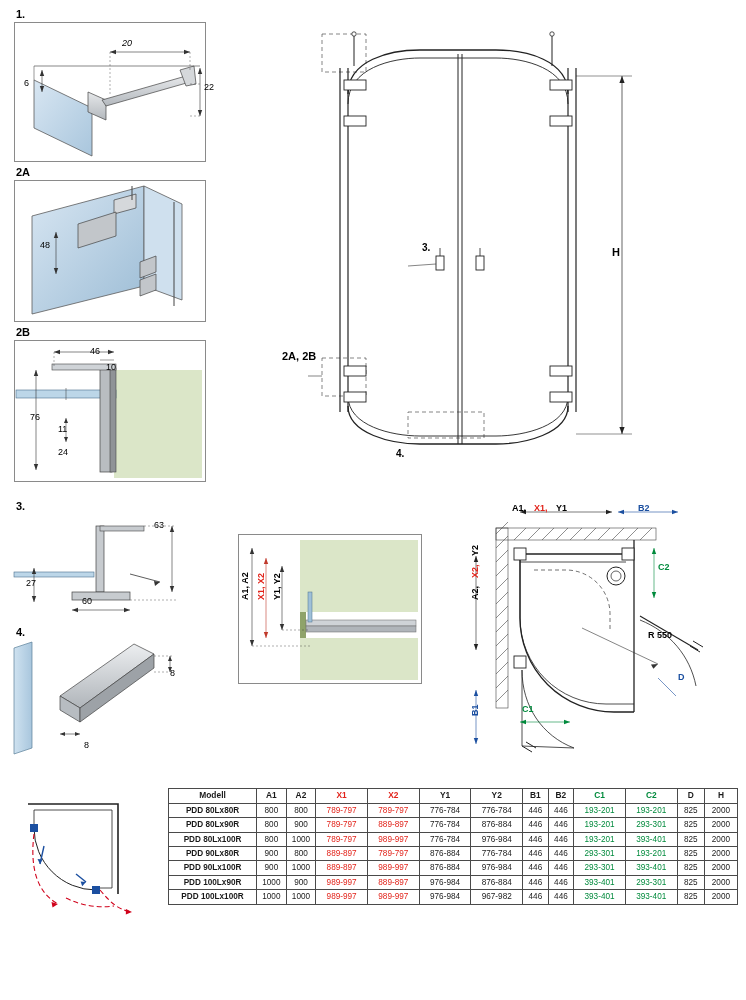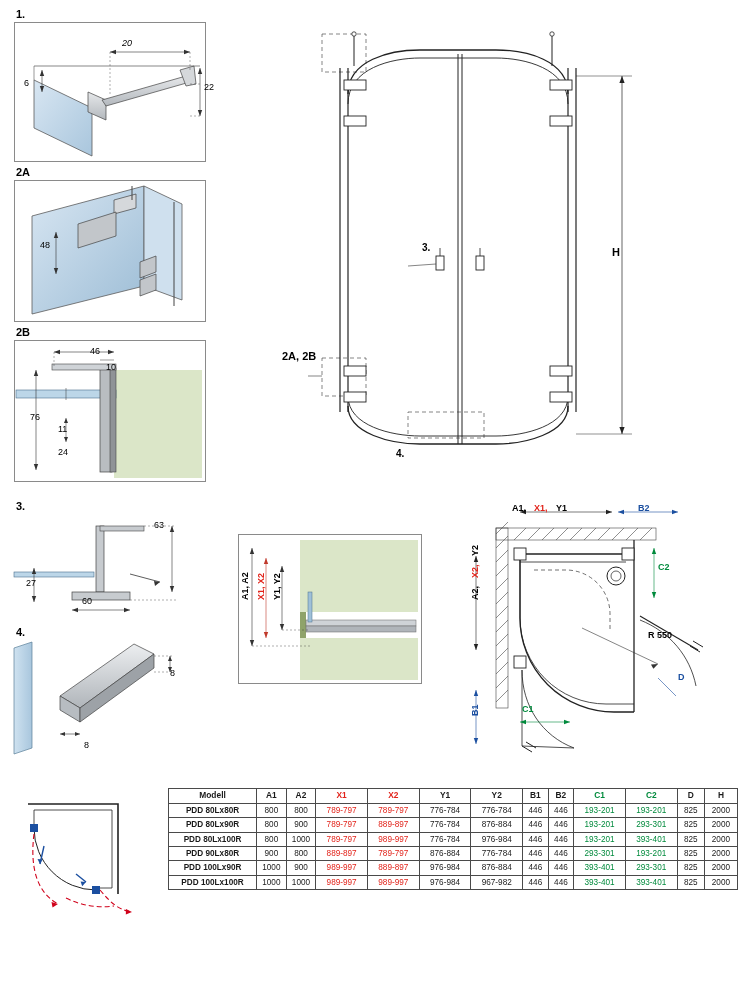--- a/index.html
+++ b/index.html
@@ -494,20 +494,35 @@
         <td>876-884</td>
         <td>776-784</td>
         <td>446</td>
         <td>446</td>
         <td class="c-c">293-301</td>
         <td class="c-c">193-201</td>
         <td>825</td>
         <td>2000</td>
       </tr>
       <tr>
+        <td class="model">PDD 90Lx100R</td>
+        <td>900</td>
+        <td>1000</td>
+        <td class="c-x1">889-897</td>
+        <td class="c-x2">989-997</td>
+        <td>876-884</td>
+        <td>976-984</td>
+        <td>446</td>
+        <td>446</td>
+        <td class="c-c">293-301</td>
+        <td class="c-c">393-401</td>
+        <td>825</td>
+        <td>2000</td>
+      </tr>
+      <tr>
         <td class="model">PDD 100Lx90R</td>
         <td>1000</td>
         <td>900</td>
         <td class="c-x1">989-997</td>
         <td class="c-x2">889-897</td>
         <td>976-984</td>
         <td>876-884</td>
         <td>446</td>
         <td>446</td>
         <td class="c-c">393-401</td>

